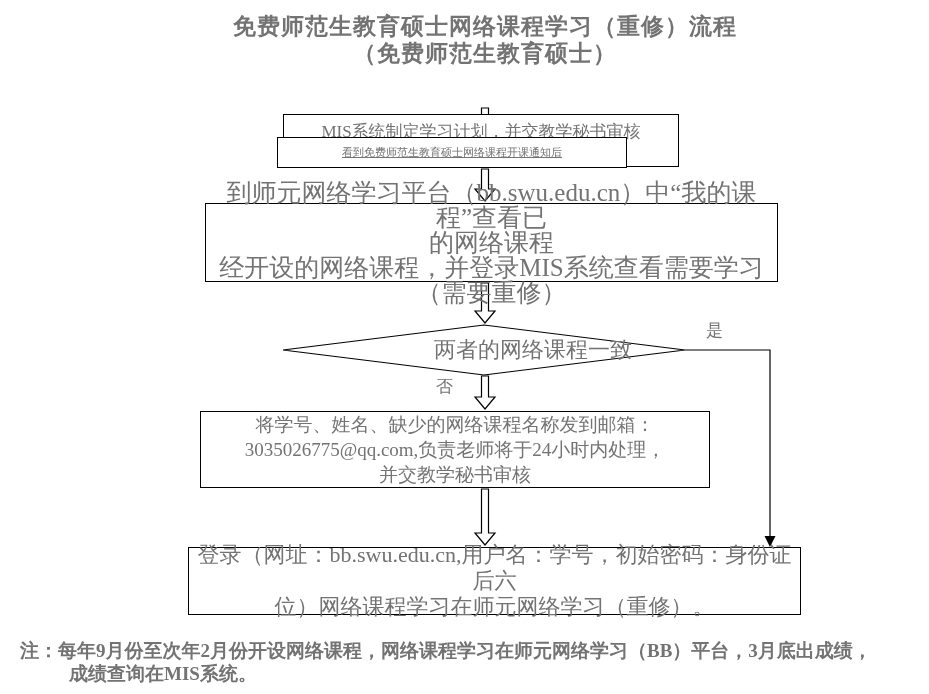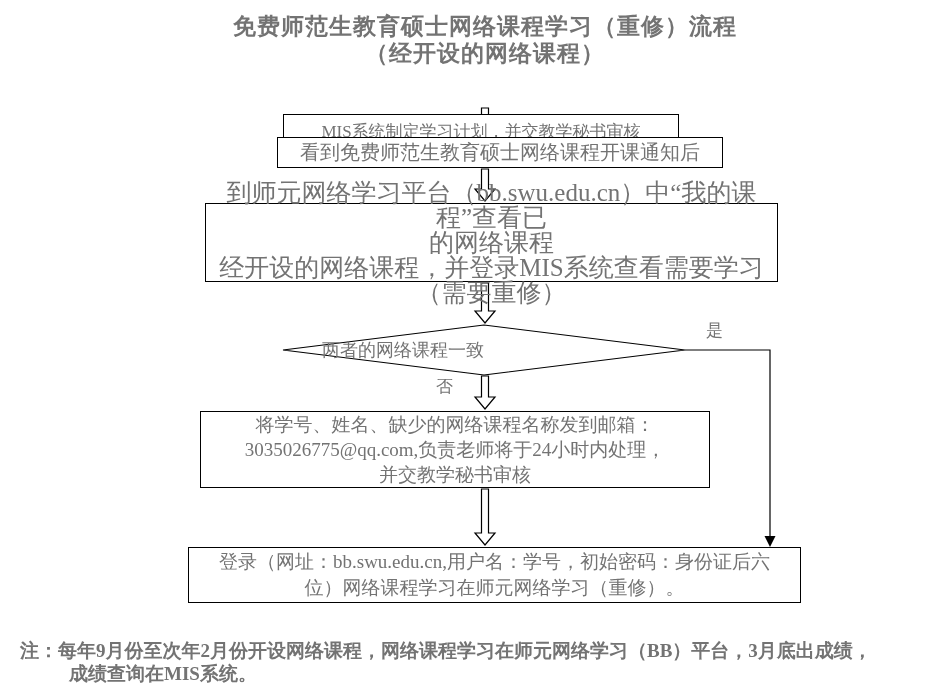--- a/index.html
+++ b/index.html
@@ -12,27 +12,27 @@
   .title{
     position:absolute;left:40px;top:13px;width:890px;text-align:center;
     font-size:23px;font-weight:bold;line-height:27px;letter-spacing:1px;
   }
   .pbox{
     position:absolute;border:1px solid #000;background:#fff;box-sizing:border-box;
     display:flex;flex-direction:column;justify-content:center;text-align:center;
   }
   .pbox .ln{width:100%;}
   .box1{left:283px;top:66px;width:396px;height:53px;font-size:17px;line-height:19px;margin-top:48px;}
-  .box2{left:277px;top:137px;width:446px;height:31px;font-size:20px;line-height:15px;}
+  .box2{left:277px;top:137px;width:350px;height:31px;font-size:11px;line-height:15px;text-decoration:underline;}
   .box3{left:205px;top:203px;width:573px;height:79px;font-size:25px;line-height:25px;}
   .box4{left:200px;top:411px;width:510px;height:77px;font-size:19px;line-height:25px;align-items:center;}
-  .box5{left:188px;top:547px;width:613px;height:56px;font-size:19px;line-height:26px;}
+  .box5{left:188px;top:547px;width:613px;height:68px;font-size:22px;line-height:26px;}
   .diamond-label{
-    position:absolute;left:322px;top:340px;width:300px;text-align:left;
-    font-size:18px;line-height:20px;
+    position:absolute;left:332px;top:340px;width:300px;text-align:right;
+    font-size:22px;line-height:20px;
   }
   .branch-label{position:absolute;font-size:17px;line-height:18px;}
   .yes-label{left:706px;top:322px;}
   .no-label{left:436px;top:378px;}
   .note{
     position:absolute;left:20px;top:639px;width:888px;
     font-size:19px;font-weight:bold;line-height:23px;
   }
   .note .note-ln2{padding-left:49px;}
   svg .shape{fill:#ffffff;stroke:#000000;stroke-width:1.2;}
@@ -53,21 +53,21 @@
     <polygon class="shape" points="481.5,489 488.5,489 488.5,533 495,533 485,545 475,533 481.5,533"></polygon>
 
     <polygon class="shape" points="283,350 484,325 685,350 484,375"></polygon>
 
     <polyline class="wire" points="685,350 770,350 770,537"></polyline>
     <polygon class="solidhead" points="764.5,536 775.5,536 770,547"></polygon>
   </svg>
 
   <div class="title">
     <div>免费师范生教育硕士网络课程学习（重修）流程</div>
-    <div>（经开设的网络课程）</div>
+    <div>（免费师范生教育硕士）</div>
   </div>
 
   <div class="pbox box1">
     <div class="ln">MIS系统制定学习计划，并交教学秘书审核</div>
     <div class="ln">审核通过</div>
   </div>
 
   <div class="pbox box2">
     <div class="ln">看到免费师范生教育硕士网络课程开课通知后</div>
   </div>

